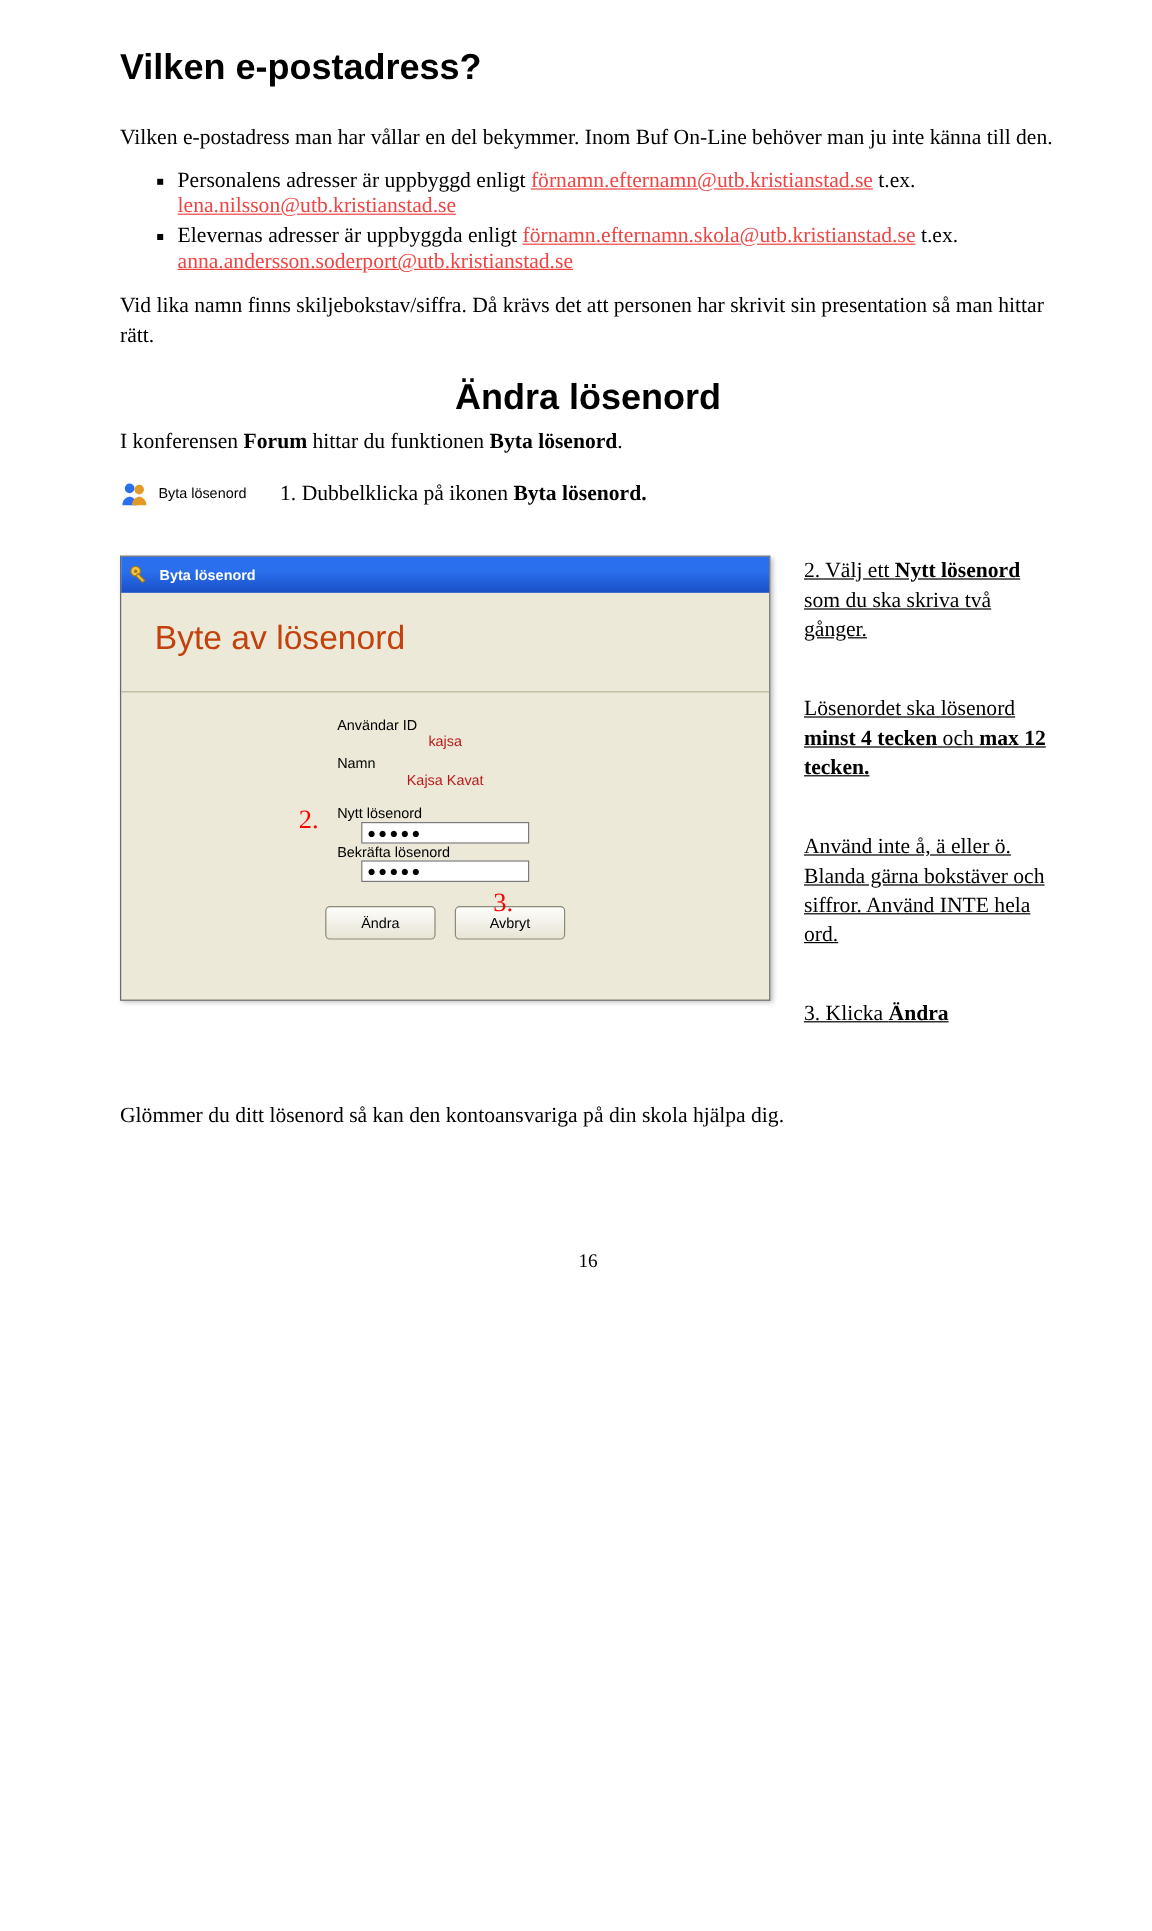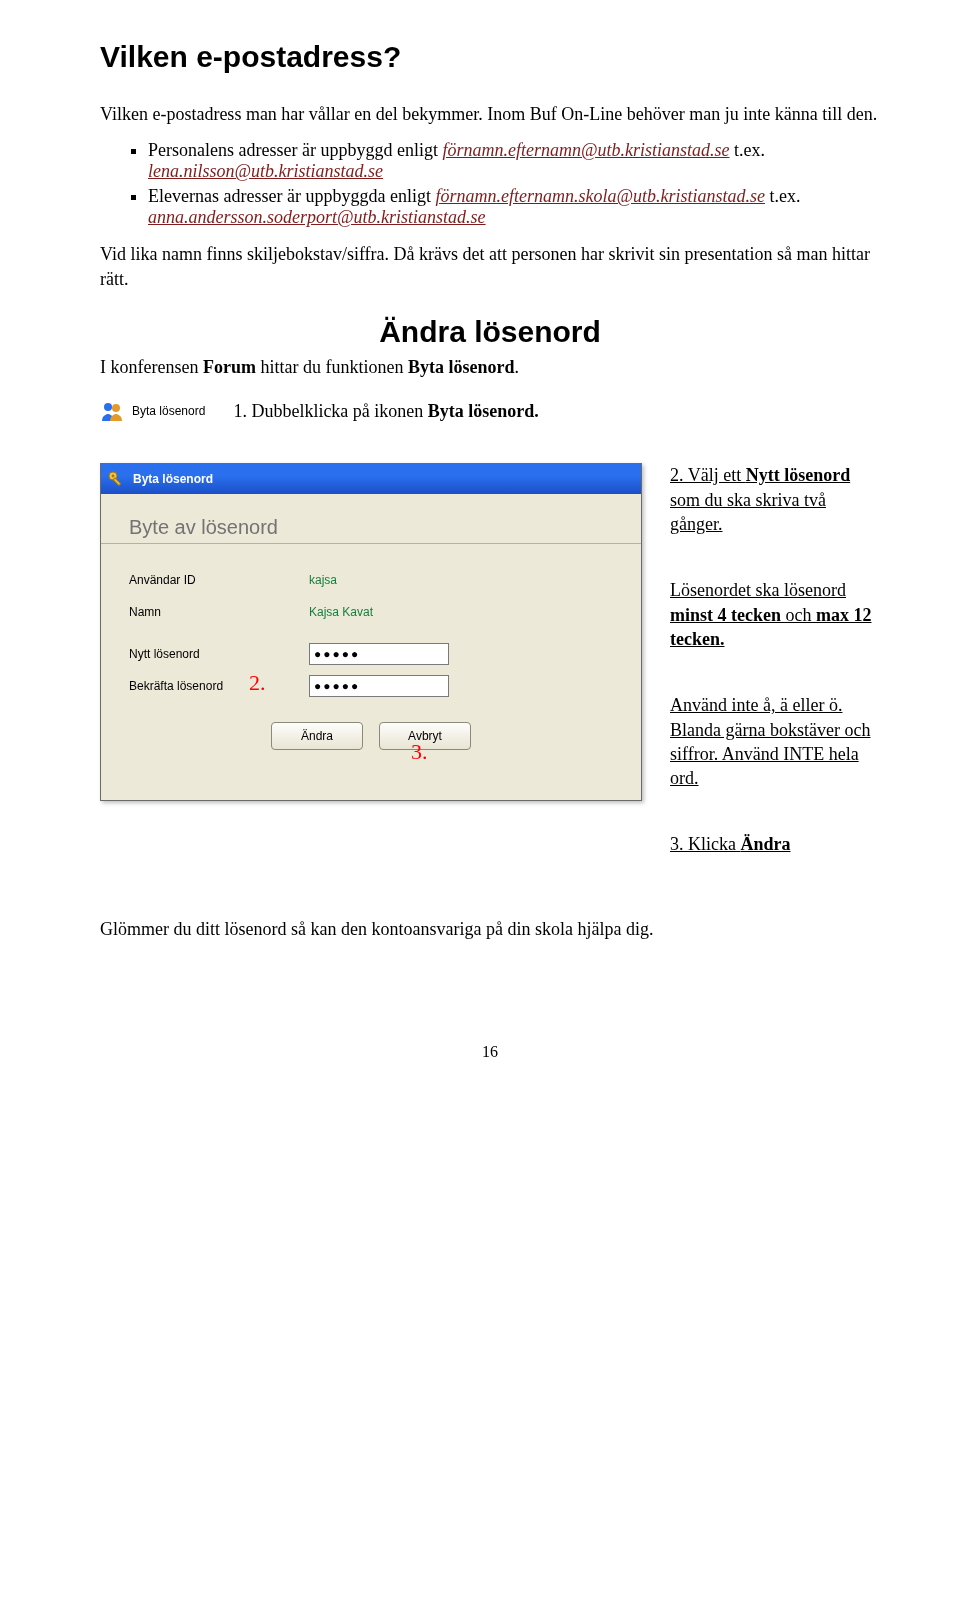--- a/index.html
+++ b/index.html
@@ -21,21 +21,21 @@
   h2 {
     font-family: Arial, Helvetica, sans-serif;
     font-weight: bold;
     font-size: 30px;
     margin: 24px 0 6px 0;
     text-align: center;
   }
   p { margin: 0 0 14px 0; line-height: 1.35; }
   ul.square { list-style: square; padding-left: 48px; margin: 0 0 14px 0; }
   ul.square li { margin-bottom: 4px; }
-  .link { color: #7f1d1d; text-decoration: underline; font-style: italic; }
+  .link { color: #ef4444; text-decoration: underline; }
   .bold { font-weight: bold; }
 
   
   .bl-row {
     display: inline-flex;
     align-items: center;
     gap: 8px;
     margin-top: 6px;
     font-family: Tahoma, Arial, sans-serif;
     font-size: 12px;
@@ -67,28 +67,28 @@
     color: #fff; font-weight: bold;
     padding: 0 6px;
     gap: 8px;
   }
   .tb-icon {
     width: 18px; height: 18px;
     display: inline-flex; align-items: center; justify-content: center;
   }
   .win-body { padding: 22px 28px 50px 28px; position: relative; }
   .win-heading {
-    font-size: 20px;
-    color: #737373;
-    margin-bottom: 4px;
+    font-size: 28px;
+    color: #c2410c;
+    margin-bottom: 28px;
   }
   .hr { height: 1px; background: #b7b29a; margin: 0 -28px 20px -28px; }
-  .form-row { display: flex; align-items: center; height: 32px; }
+  .form-row { display: flex; align-items: center; height: 32px; flex-direction: column; }
   .form-row .lbl { width: 180px; color: #000; }
-  .form-row .val { color: #15803d; }
+  .form-row .val { color: #b91c1c; }
   .inp {
     width: 130px; height: 20px;
     background: #fff; border: 1px solid #7a7a7a;
     padding: 0 4px; font-family: Tahoma, Arial, sans-serif; font-size: 12px;
     display: inline-flex; align-items: center;
     letter-spacing: 2px;
   }
   .btns { display: flex; gap: 16px; justify-content: center; margin-top: 20px; }
   .wbtn {
     min-width: 90px; height: 26px;

